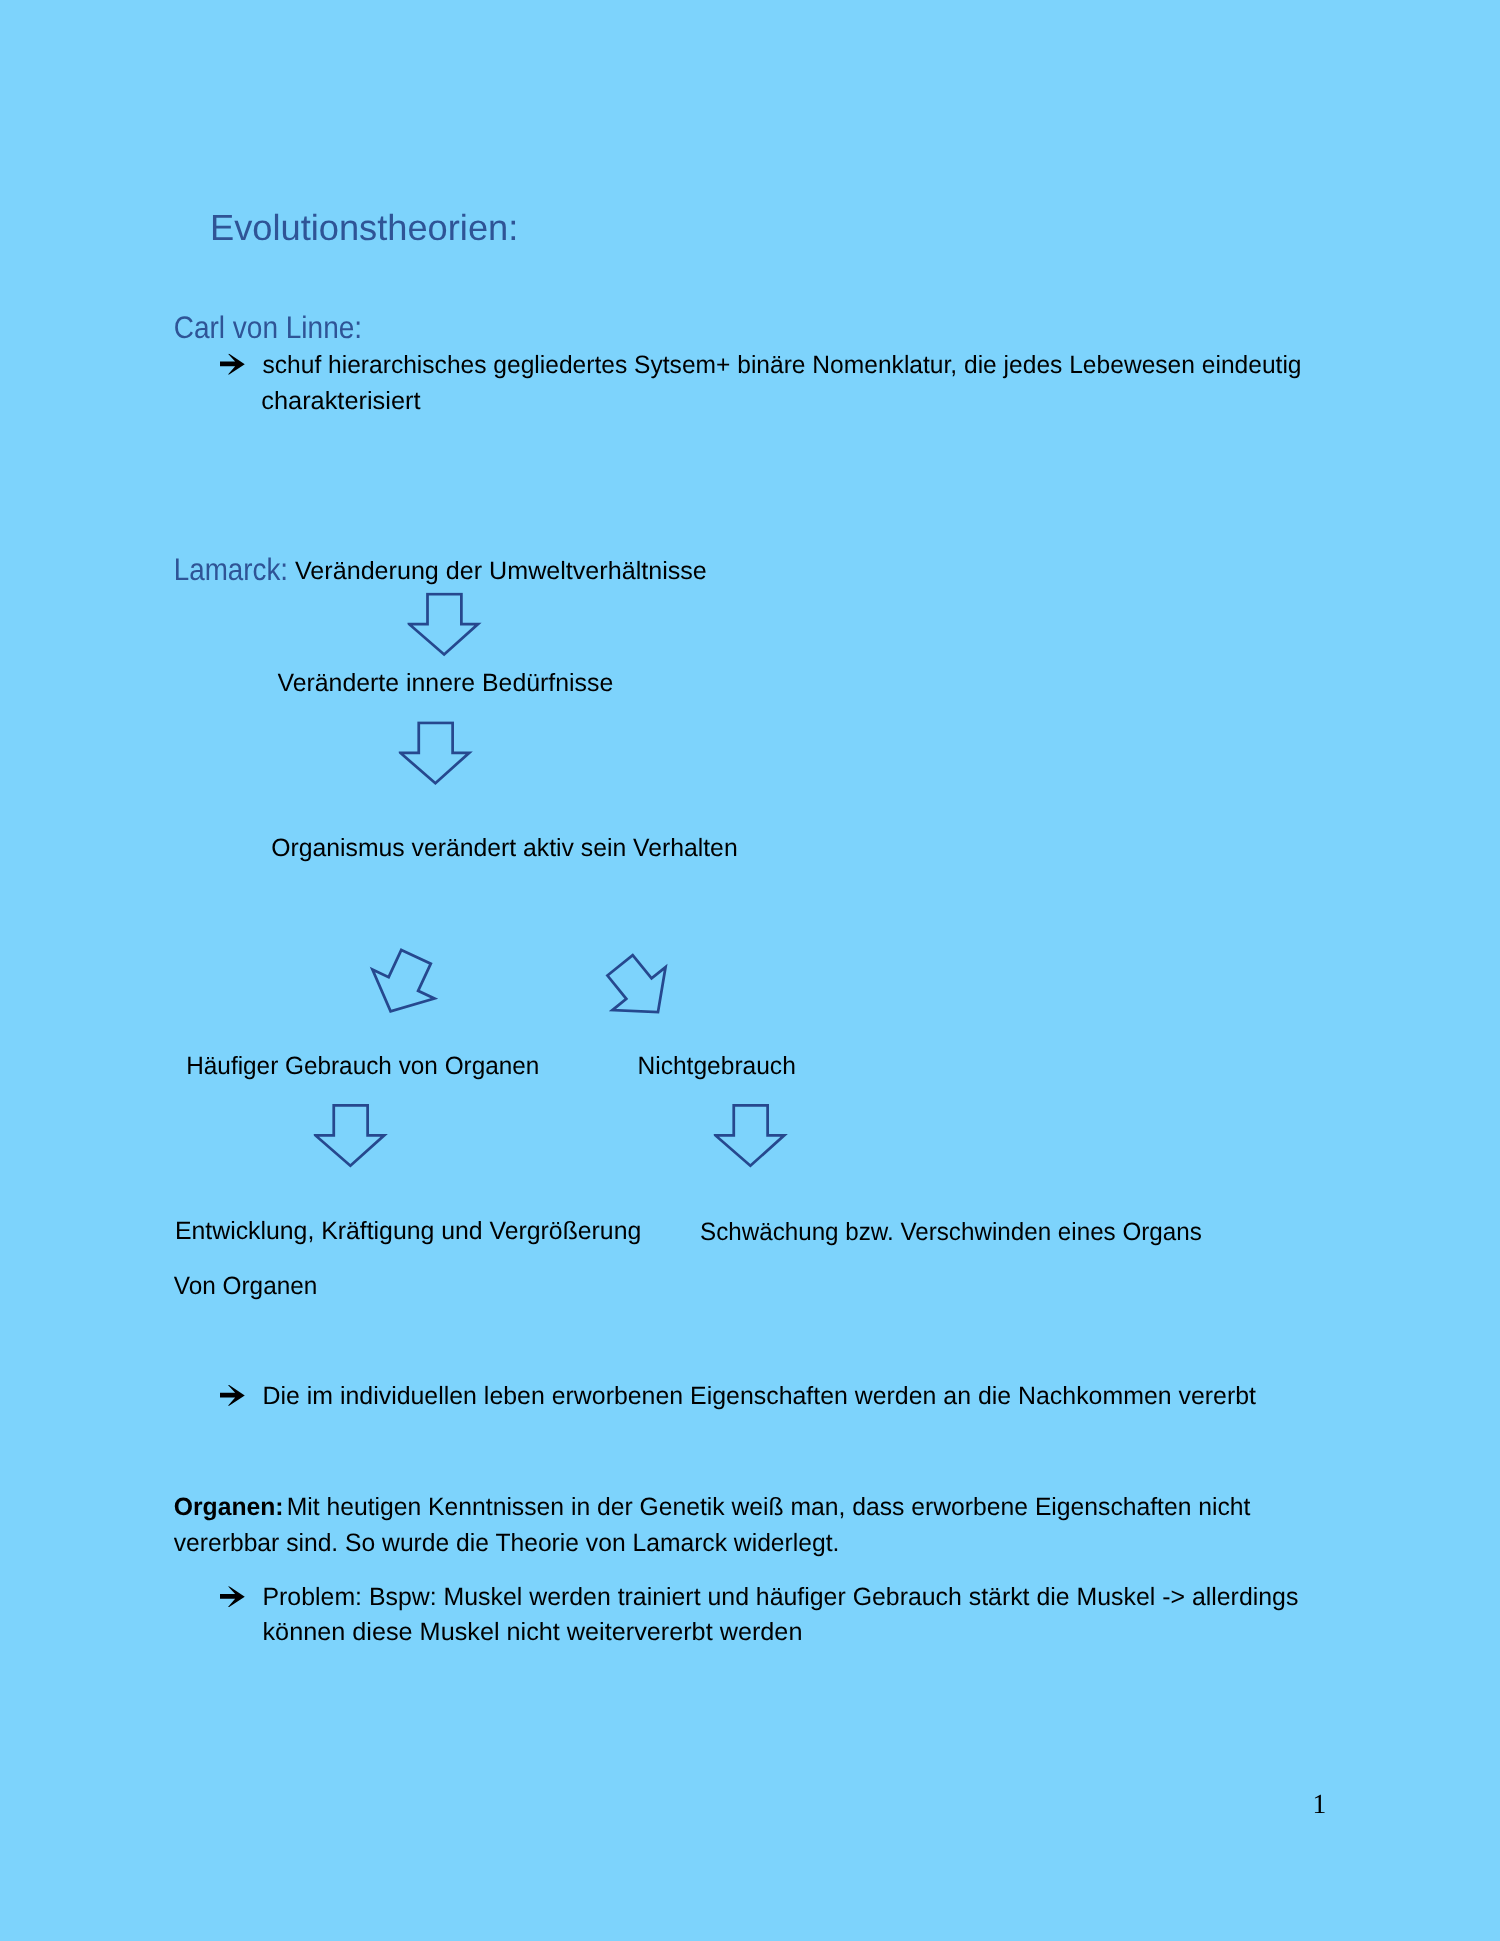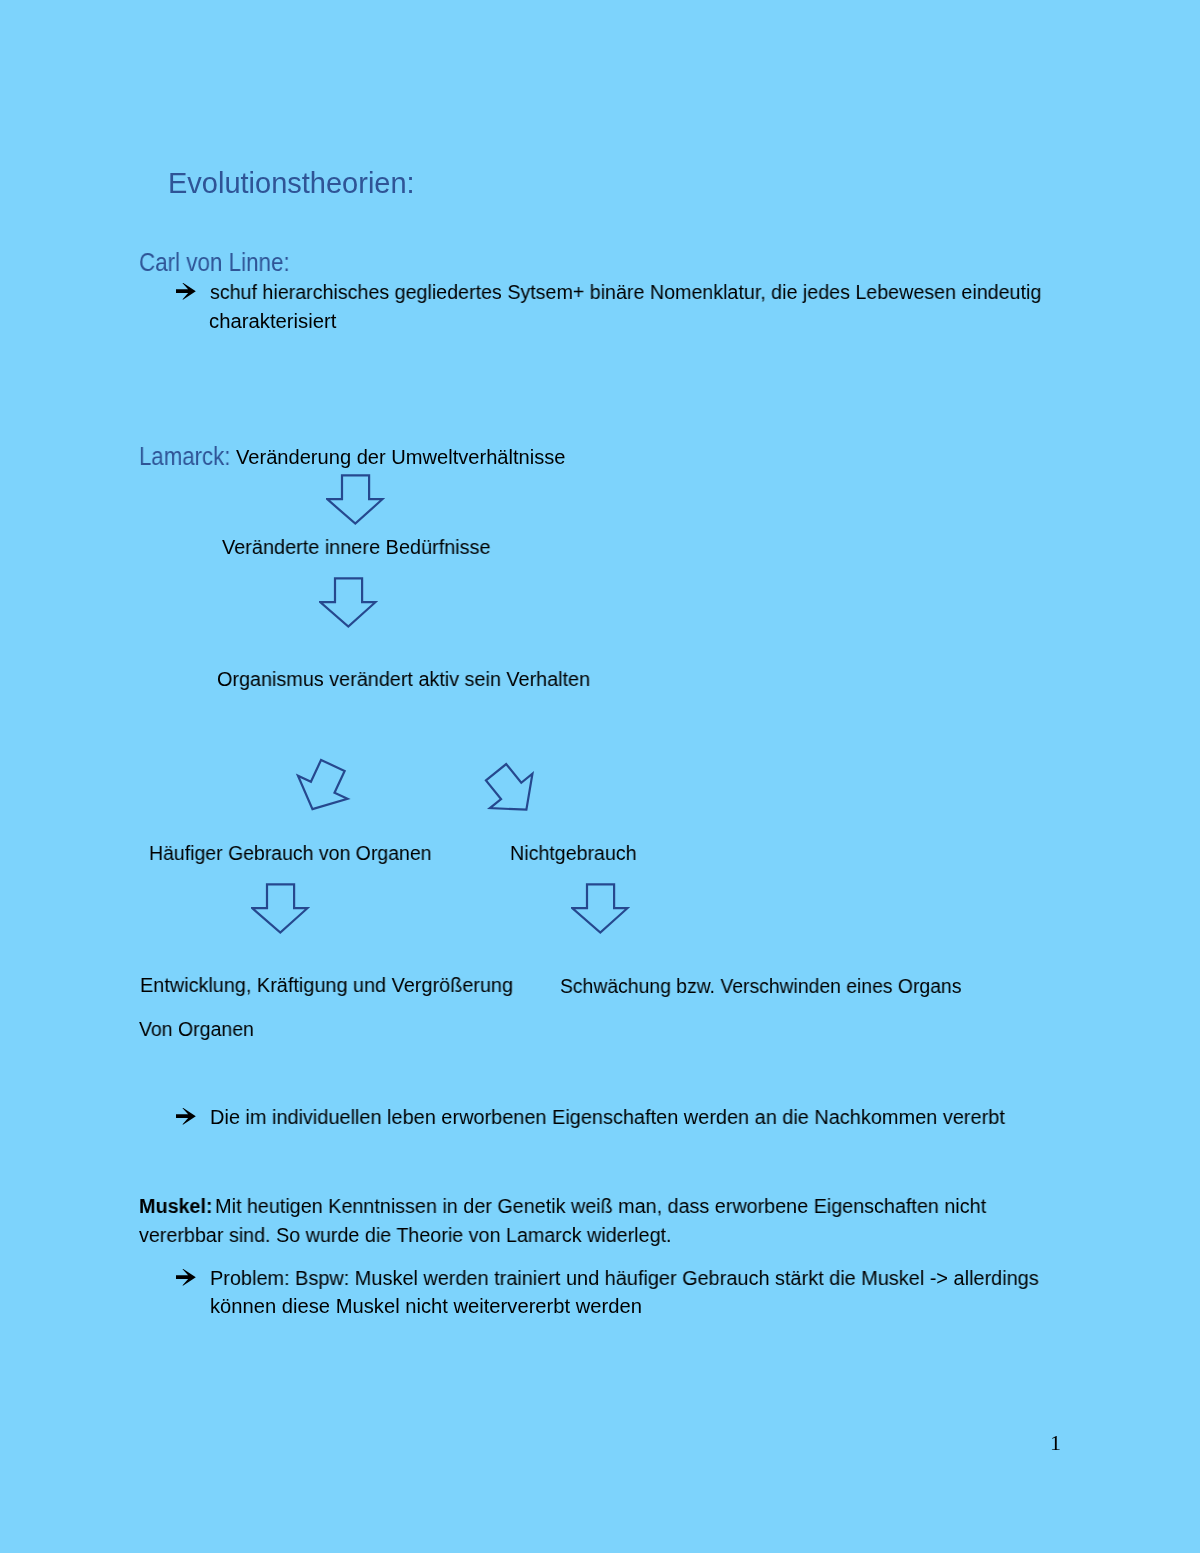--- a/index.html
+++ b/index.html
@@ -38,21 +38,21 @@
   <div class="t" style="left:510.2px;top:843.0px;transform:scaleX(0.9819);">Nichtgebrauch</div>
   <div class="t" style="left:139.55px;top:975.25px;transform:scaleX(0.9926);">Entwicklung, Kräftigung und Vergrößerung</div>
   <div class="t" style="left:139px;top:1019.25px;transform:scaleX(0.9744);">Von Organen</div>
   <div class="t" style="left:560.45px;top:976px;transform:scaleX(0.968);">Schwächung bzw. Verschwinden eines Organs</div>
 
   <svg class="shape" style="left:175.8px;top:1108px;" width="22" height="18" viewBox="0 0 22 18">
     <path d="M0 6.2 L12.1 6.2 L6.4 0 L7.3 0 L19.8 8.3 L7.3 16.5 L6.4 16.5 L12.1 10.0 L0 10.0 Z" fill="#000000"></path>
   </svg>
   <div class="t" style="left:209.8px;top:1106.5px;transform:scaleX(0.9957);">Die im individuellen leben erworbenen Eigenschaften werden an die Nachkommen vererbt</div>
 
-  <div class="t" style="left:139px;top:1195.6px;transform:scaleX(0.9879);"><span class="bld">Muskel:</span><span style="margin-left:-3px"> Mit heutigen Kenntnissen in der Genetik weiß man, dass erworbene Eigenschaften nicht</span></div>
+  <div class="t" style="left:139px;top:1195.6px;transform:scaleX(0.9879);"><span class="bld">Organen:</span><span style="margin-left:-3px"> Mit heutigen Kenntnissen in der Genetik weiß man, dass erworbene Eigenschaften nicht</span></div>
   <div class="t" style="left:139.1px;top:1224.5px;transform:scaleX(0.9863);">vererbbar sind. So wurde die Theorie von Lamarck widerlegt.</div>
 
   <svg class="shape" style="left:175.8px;top:1268.7px;" width="22" height="18" viewBox="0 0 22 18">
     <path d="M0 6.2 L12.1 6.2 L6.4 0 L7.3 0 L19.8 8.3 L7.3 16.5 L6.4 16.5 L12.1 10.0 L0 10.0 Z" fill="#000000"></path>
   </svg>
   <div class="t" style="left:210px;top:1268.4px;transform:scaleX(0.9946);">Problem: Bspw: Muskel werden trainiert und häufiger Gebrauch stärkt die Muskel -&gt; allerdings</div>
   <div class="t" style="left:210.2px;top:1296.3px;transform:scaleX(1.0092);">können diese Muskel nicht weitervererbt werden</div>
 
   <div class="t pgnum" style="left:1049.7px;top:1432.4px;">1</div>
 

